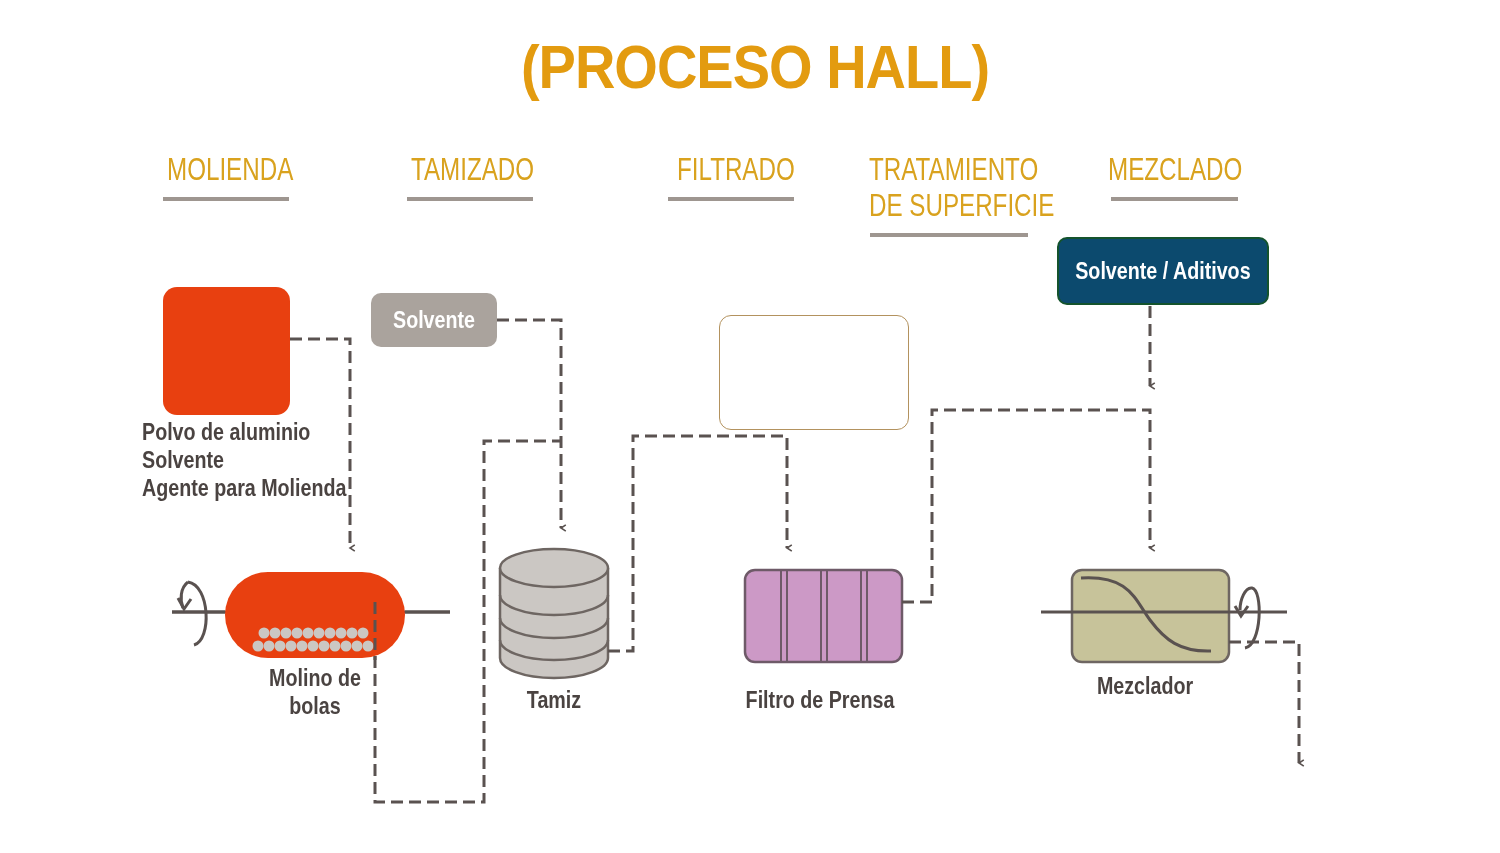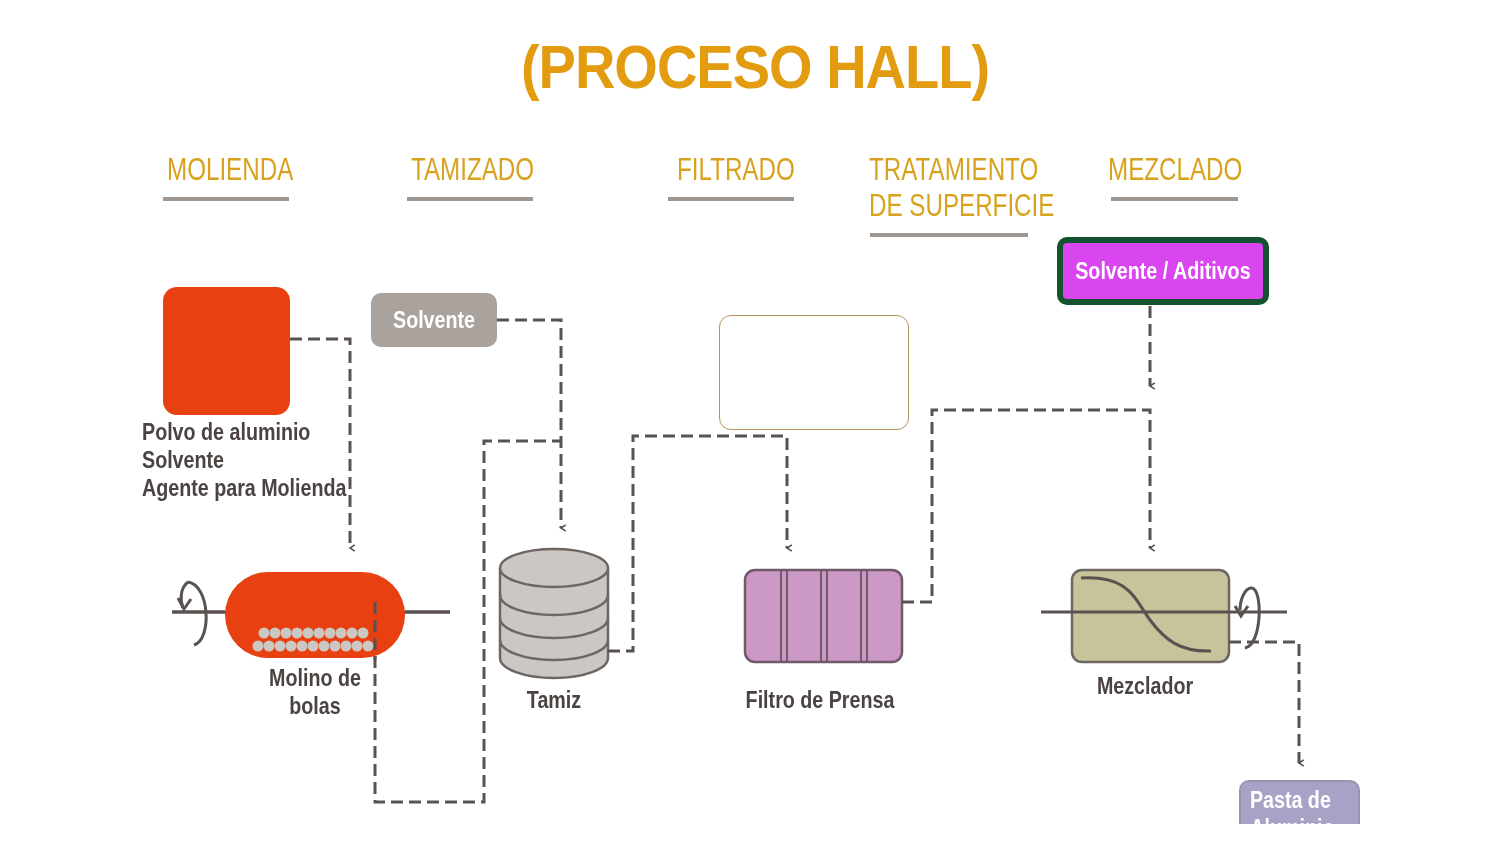--- a/index.html
+++ b/index.html
@@ -22,21 +22,21 @@
       transform: scaleX(0.82); transform-origin: left top;
     }
     .lbl.center { text-align: center; transform-origin: center top; }
     .box {
       position: absolute; border-radius: 10px; box-sizing: border-box;
       font-family: "Liberation Sans", sans-serif; font-weight: bold; color: #ffffff;
       display: flex; align-items: center; justify-content: center; white-space: nowrap;
     }
     .box span { display: inline-block; transform: scaleX(0.82); }
     .solvente { left: 371px; top: 293px; width: 126px; height: 54px; background: #aaa39d; font-size: 24px; }
-    .aditivos { left: 1057px; top: 237px; width: 212px; height: 68px; background: #d946ef; border: 6px solid #14532d; font-size: 24px; }
+    .aditivos { left: 1057px; top: 237px; width: 212px; height: 68px; background: #0c4a6e; border: 2px solid #14532d; font-size: 24px; }
     .pasta { left: 1239px; top: 780px; width: 121px; height: 60px; background: #a9a2c7; border: 2px solid #9a92b2; font-size: 24px; align-items: flex-start; padding-top: 8px; flex-direction: column; line-height: 28px; }
     .pasta span { transform-origin: center top; }
     .clip { position: absolute; left: 0; top: 824px; width: 1500px; height: 40px; background: #ffffff; }
     .empty-box {
       position: absolute; left: 719px; top: 315px; width: 190px; height: 115px;
       border: 1px solid #b3925e; border-radius: 12px; box-sizing: border-box; background: #ffffff;
     }
     svg { position: absolute; left: 0; top: 0; }
   </style>
 </head>
@@ -165,18 +165,14 @@
   <div class="lbl" style="left:142px; top:418px;">Polvo de aluminio</div>
   <div class="lbl" style="left:142px; top:446px;">Solvente</div>
   <div class="lbl" style="left:142px; top:474px;">Agente para Molienda</div>
 
   <div class="lbl center" style="left:240px; top:664px; width:150px;">Molino de</div>
   <div class="lbl center" style="left:240px; top:692px; width:150px;">bolas</div>
   <div class="lbl center" style="left:494px; top:686px; width:120px;">Tamiz</div>
   <div class="lbl center" style="left:715px; top:686px; width:210px;">Filtro de Prensa</div>
   <div class="lbl center" style="left:1075px; top:672px; width:140px;">Mezclador</div>
 
-  <div class="box pasta">
-    <span>Pasta de</span>
-    <span>Aluminio</span>
-  </div>
   <div class="clip"></div>
 </div>
 
 </body></html>

